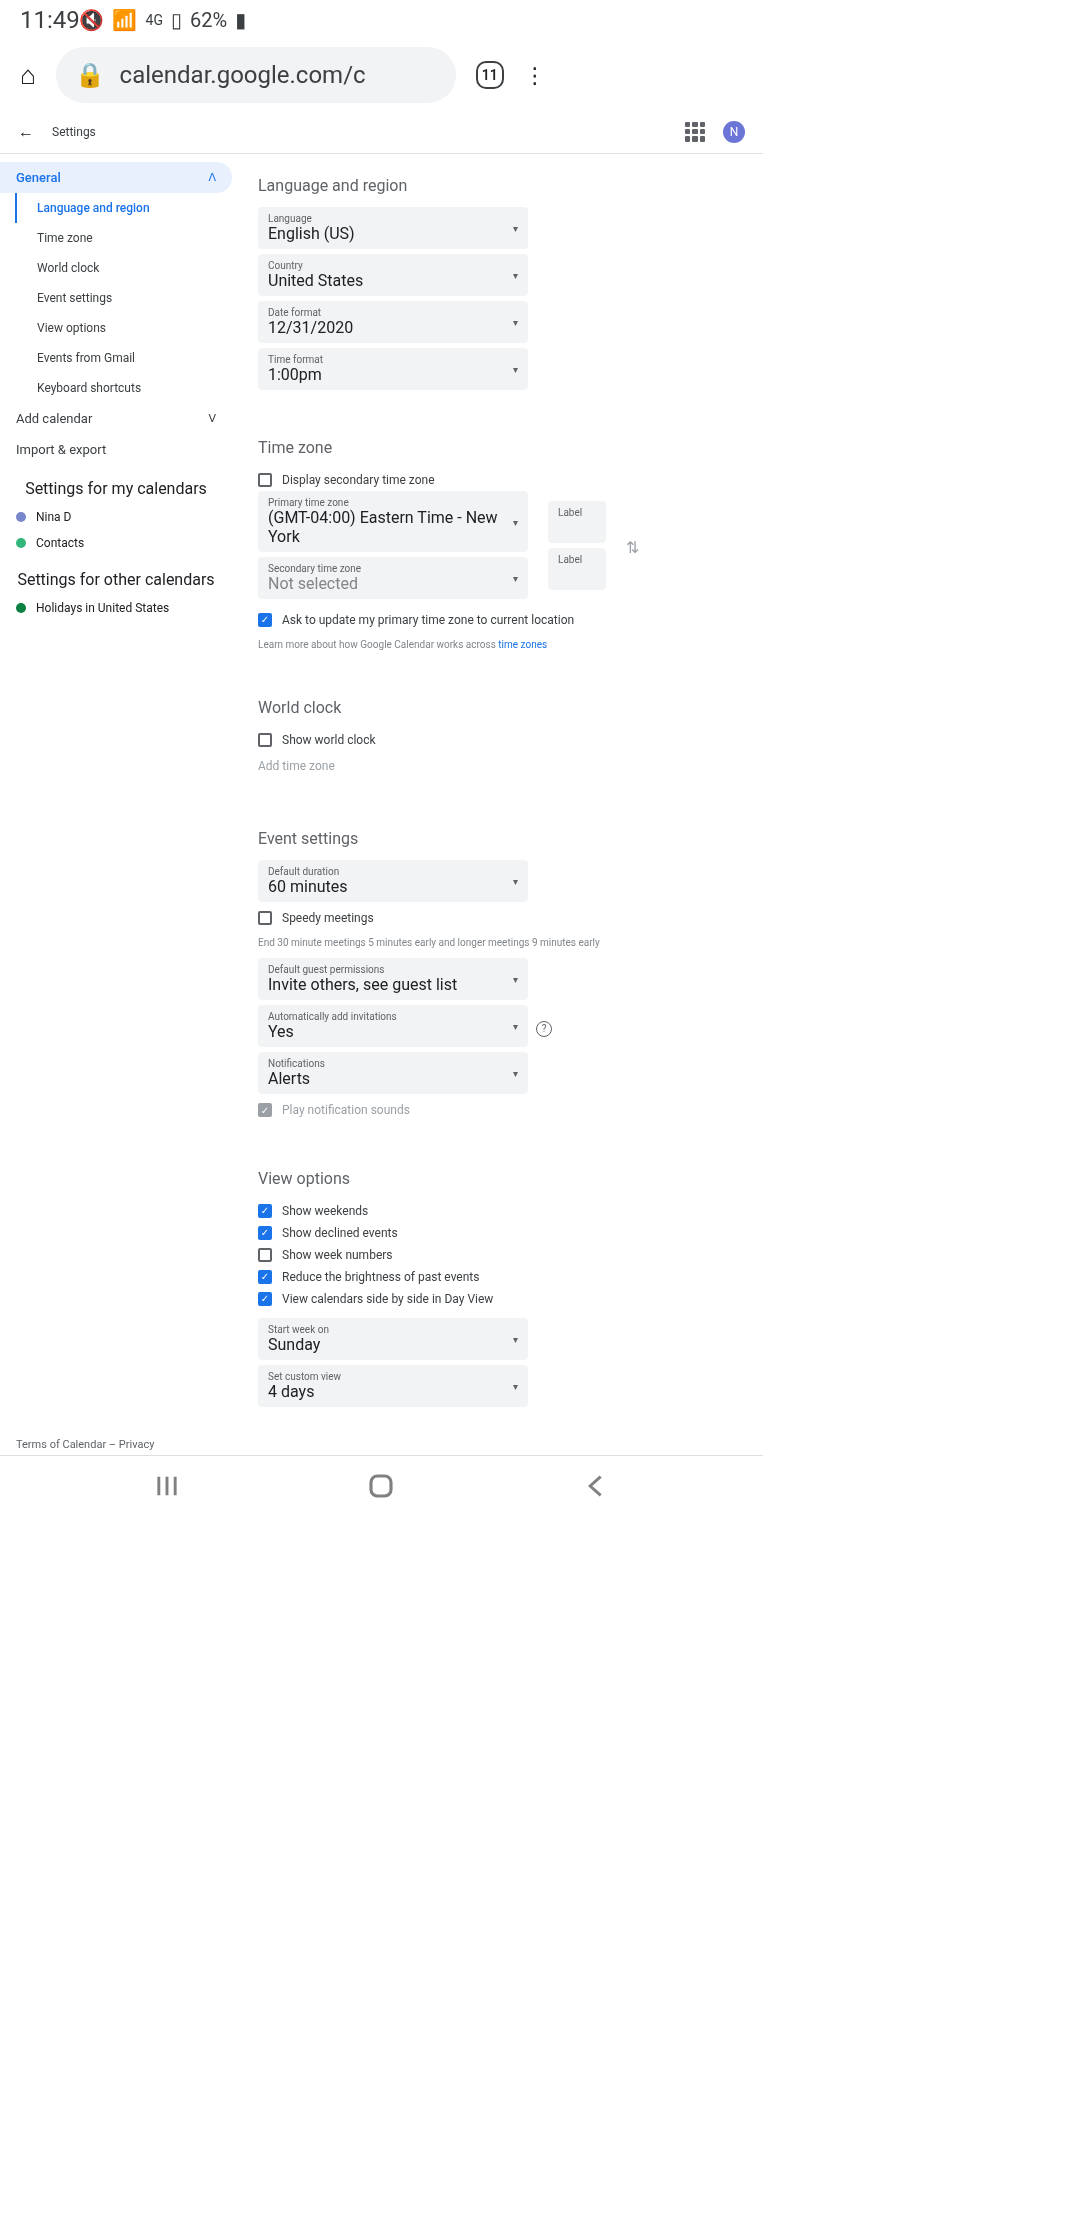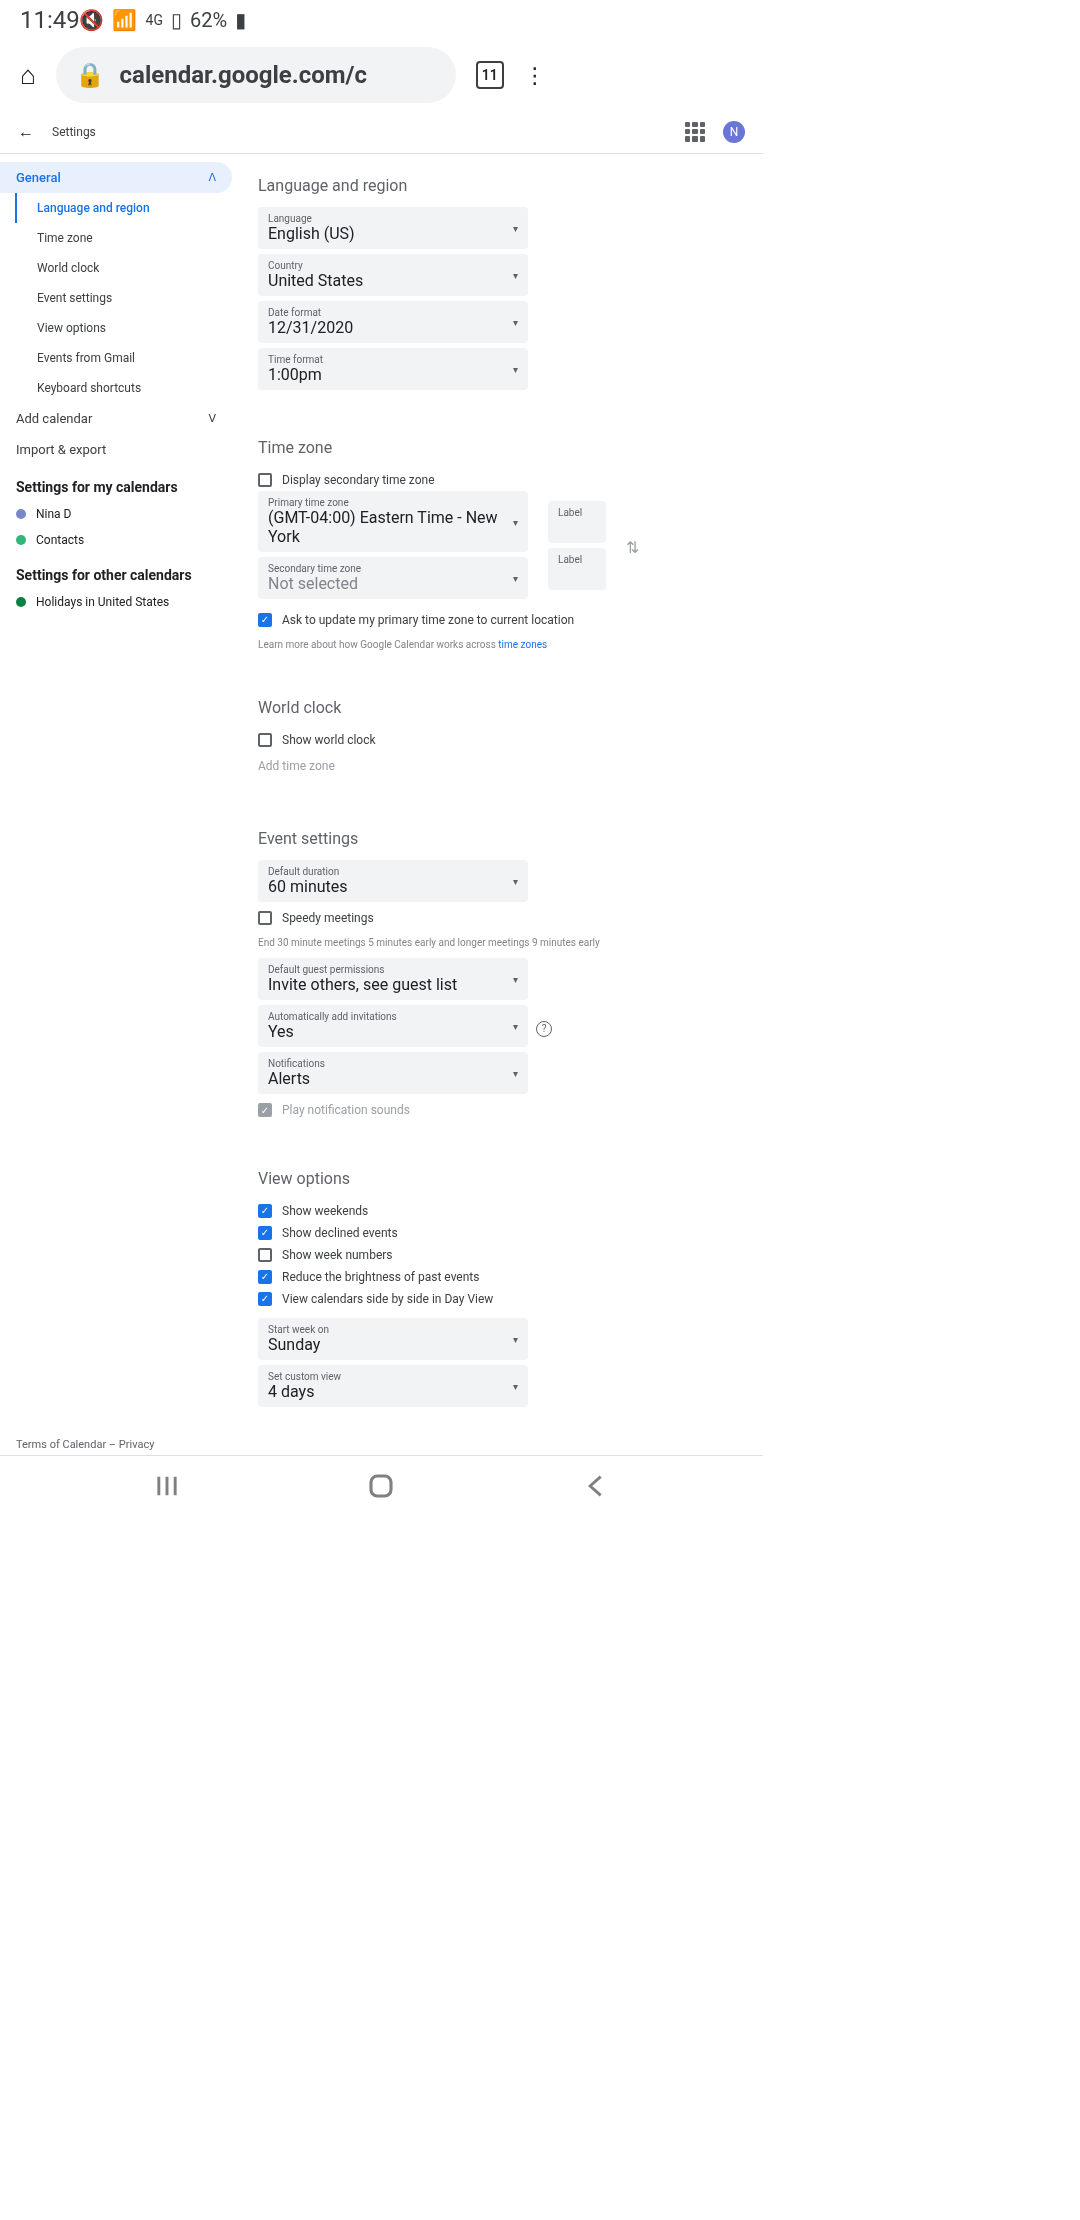--- a/index.html
+++ b/index.html
@@ -1,35 +1,35 @@
 <!DOCTYPE html>
 <html><head>
 <meta charset="utf-8">
 <style>
 * { margin: 0; padding: 0; box-sizing: border-box; font-family: Roboto, Arial, sans-serif; }
 body { width: 763px; background: #fff; color: #202124; }
 .status-bar { height: 40px; display: flex; align-items: center; justify-content: flex-start; padding: 0 20px; font-size: 24px; color: #3c4043; }
 .status-right { display: flex; align-items: center; gap: 8px; font-size: 20px; }
 .browser-bar { height: 70px; display: flex; align-items: center; padding: 0 20px; gap: 20px; }
 .url-pill { flex: 1; max-width: 400px; height: 56px; background: #f1f3f4; border-radius: 28px; display: flex; align-items: center; padding: 0 20px; gap: 14px; font-size: 24px; color: #3c4043; overflow:hidden; }
-.tab-count { width: 28px; height: 28px; border: 2.5px solid #3c4043; border-radius: 4px; display: flex; align-items: center; justify-content: center; font-size: 14px; font-weight: 600; }
+.tab-count { width: 28px; height: 28px; border: 2.5px solid #3c4043; border-radius: 10px; display: flex; align-items: center; justify-content: center; font-size: 14px; font-weight: 600; }
 .app-header { height: 44px; border-bottom: 1px solid #e0e0e0; display: flex; align-items: center; padding: 0 18px; gap: 18px; }
 .app-title { font-size: 12px; color: #3c4043; }
 .spacer { flex: 1; }
 .apps-icon { width: 20px; height: 20px; display: grid; grid-template-columns: repeat(3,1fr); gap: 2px; }
 .apps-icon div { background: #5f6368; border-radius: 1px; }
 .avatar { width: 22px; height: 22px; border-radius: 50%; background: #6b75d6; color: #fff; font-size: 12px; display: flex; align-items: center; justify-content: center; }
 .main { display: flex; height: 1302px; overflow: hidden; border-bottom: 1px solid #e0e0e0;}
 .sidebar { width: 240px; padding: 8px 8px 8px 0; font-size: 13px; position:relative;}
 .sb-general { background: #e8f0fe; color: #1a73e8; padding: 8px 16px; border-radius: 0 20px 20px 0; display: flex; align-items: center; justify-content: space-between; font-weight: 500; margin-left:0;}
 .sb-subitems { border-left: 0; margin-left: 17px; }
 .sb-subitem { padding: 8px 8px 8px 20px; color: #3c4043; font-size:12px;}
 .sb-subitem.active { color: #1a73e8; border-left: 2px solid #1a73e8; margin-left:-2px; font-weight:500;}
 .sb-item { padding: 8px 16px; color: #3c4043; display: flex; align-items: center; justify-content: space-between; }
-.sb-heading { padding: 14px 16px 6px; font-weight: 700; font-size: 14px; color: #202124; }
+.sb-heading { padding: 14px 16px 6px; font-weight: 400; font-size: 16px; color: #202124; text-align: center; }
 .sb-cal { padding: 6px 16px; display: flex; align-items: center; gap: 10px; font-size:12px;}
 .dot { width: 10px; height: 10px; border-radius: 50%; }
 .content { flex: 1; padding: 18px 20px 18px 18px; overflow-y:hidden;}
 .section-title { font-size: 16px; color: #5f6368; margin-bottom: 12px; margin-top: 4px; }
 .section-title.gap { margin-top: 48px; }
 .dropdown { background: #f1f3f4; border-radius: 4px; padding: 6px 10px; margin-bottom: 5px; position: relative; width: 270px; }
 .dropdown.narrow { width: 58px; display:inline-block; vertical-align:top;}
 .dd-label { font-size: 10px; color: #5f6368; }
 .dd-value { font-size: 16px; color: #202124; }
 .dd-value.disabled { color: #80868b; }
@@ -60,21 +60,21 @@
     <span>▯</span>
     <span>62%</span>
     <span>▮</span>
   </div>
 </div>
 
 <div class="browser-bar">
   <span style="font-size:26px;">⌂</span>
   <div class="url-pill">
     <span>🔒</span>
-    <span style="white-space:nowrap;font-weight:bold;">calendar.google.com/c</span>
+    <span style="white-space:nowrap;">calendar.google.com/c</span>
   </div>
   <div class="tab-count">
       <span>11</span>
     </div>
   <span style="font-size:22px;">⋮</span>
 </div>
 
 <div class="app-header">
   <span>←</span>
   <span class="app-title">Settings</span>

